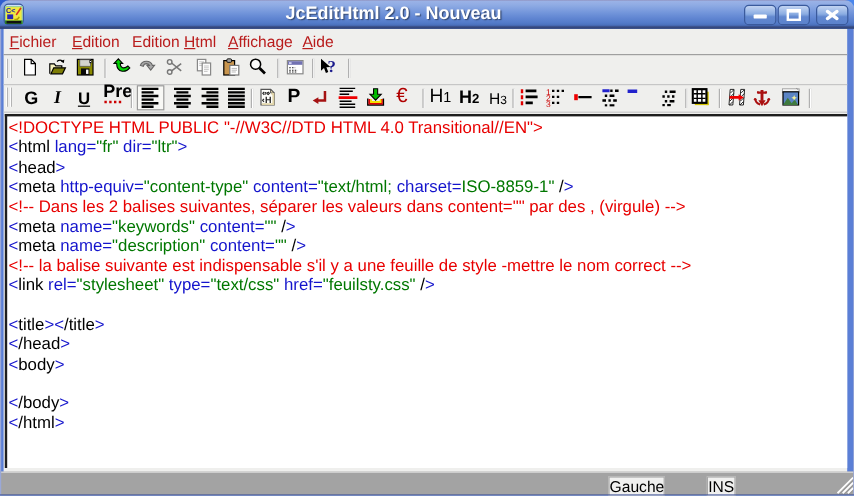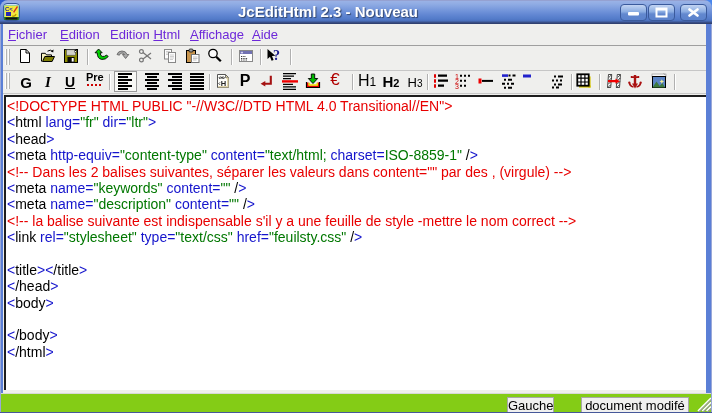--- a/index.html
+++ b/index.html
@@ -10,34 +10,34 @@
 #titlebar{position:absolute;top:0;left:0;right:0;height:24px;
  background:linear-gradient(#9090bc 0px,#9ab2e6 1px,#90ace4 4px,#83a2e0 7px,#7194da 11px,#6186d2 15px,#537bc9 19px,#4a70bc 21px,#3c5490 22px,#2c3a66 24px);
  border-radius:8px 8px 0 0;}
 #title{position:absolute;left:228px;top:3px;width:200px;text-align:center;white-space:nowrap;
  font-size:15px;font-weight:bold;color:#fff;text-shadow:1px 1px 1px #32466e;letter-spacing:0px;}
 .tbtn{position:absolute;top:4px;height:17px;border-radius:4px;
  background:linear-gradient(#c3d4f2 0%,#8bade2 45%,#6288cf 60%,#5b82cc 100%);
  border:1px solid #3a5a9c;box-sizing:border-box;}
 #frame{position:absolute;top:24px;left:0;right:0;bottom:0;background:#5b7fd6;}
 #inner{position:absolute;top:0;left:3px;right:6px;bottom:4px;background:#efefed;}
-#menubar{position:absolute;top:0;left:0;right:0;height:21px;border-bottom:1px solid #9f9f9f;font-size:13px;color:#6d28d9;}
+#menubar{position:absolute;top:0;left:0;right:0;height:21px;border-bottom:1px solid #9f9f9f;font-size:13px;color:#b91c1c;}
 .mi{position:absolute;top:3px;}
 #tb1{position:absolute;top:22px;left:0;right:0;height:24px;border-bottom:1px solid #c6c6c6;}
 #tb2{position:absolute;top:47px;left:0;right:0;height:22px;border-bottom:1px solid #c9c9c9;}
 .ic{position:absolute;width:16px;height:16px;}
 .sep{position:absolute;width:1px;height:16px;background:#b0b0b0;border-right:1px solid #fff;}
 .grip{position:absolute;width:5px;height:16px;background:linear-gradient(90deg,#fdfdfd 0 1px,#b4b4b4 1px 2px,#ededeb 2px 3px,#fdfdfd 3px 4px,#b4b4b4 4px 5px);}
 #editor{position:absolute;top:71px;left:1px;right:0;bottom:19px;background:#fff;
  border-top:2px solid #1e1e1e;border-left:2px solid #1e1e1e;box-sizing:border-box;}
 #code{position:absolute;top:1px;left:1px;font-size:14px;line-height:16.4px;white-space:pre;color:#000;}
 .r{color:#e80000;}.b{color:#1414cc;}.g{color:#007700;}
 .ln{height:16.4px;}
 .tx{position:absolute;color:#000;text-align:center;line-height:17px;}
-#statusbar{position:absolute;bottom:0;left:0;right:0;height:19px;background:#84cc16;border-top:1px solid #d8d8d8;}
+#statusbar{position:absolute;bottom:0;left:0;right:0;height:19px;background:#a3a3a3;border-top:1px solid #d8d8d8;}
 .sp{position:absolute;top:3px;height:15px;border:1px solid #a8a8a8;font-size:13px;line-height:15px;text-align:center;background:#f0f0ef;}
 </style>
 </head>
 <body>
 <div id="win">
 <div id="frame">
 <div id="inner">
   <div id="menubar">
     <span class="mi" style="left:5px"><u>F</u>ichier</span>
     <span class="mi" style="left:57px"><u>E</u>dition</span>
@@ -104,21 +104,21 @@
             <path d="M1.5 1 L1.5 11 L4 8.7 L5.6 12.8 L7.6 11.9 L6 8 L9.3 7.8 Z" fill="#000"></path>
             <text x="7" y="12" font-size="14" font-weight="bold" fill="#1a1a8c" font-family="Liberation Serif, serif">?</text>
           </svg>
     <div class="sep" style="left:287px;top:3px"></div>
   </div>
   <div id="tb2">
     <div class="grip" style="left:2px;top:2px"></div>
     <div class="tx" style="left:15px;top:3px;width:16px;font-size:15px;font-weight:bold">G</div>
     <div class="tx" style="left:37px;top:3px;width:16px;font-size:15px;font-weight:bold;font-style:italic;font-family:'Liberation Serif',serif">I</div>
     <div class="tx" style="left:59px;top:3px;width:16px;font-size:14px;font-weight:bold;text-decoration:underline">U</div>
-    <div class="tx" style="left:83px;top:1px;width:16px;font-size:11px;line-height:10px;font-weight:bold">Pre</div>
+    <div class="tx" style="left:83px;top:1px;width:16px;font-size:15px;line-height:10px;font-weight:bold">Pre</div>
     <div style="position:absolute;left:84px;top:13px;width:14px;border-top:2px dotted #cc0000"></div>
     <div class="sep" style="left:106px;top:3px"></div>
     <div style="position:absolute;left:111px;top:0px;width:23px;height:21px;background:#f8f8f5;border:1px solid #9a9a9a;box-sizing:border-box"></div>
     <svg class="ic" style="left:114px;top:2px;height:18px" viewBox="0 0 16 18">
             <path d="M1 1h14M1 4h10M1 7h14M1 10h10M1 13h14M1 16h10" stroke="#000" stroke-width="2"></path>
           </svg>
     <svg class="ic" style="left:141px;top:2px;height:18px" viewBox="0 0 16 18">
             <path d="M1 1h14M3 4h10M1 7h14M3 10h10M1 13h14M3 16h10" stroke="#000" stroke-width="2"></path>
           </svg>
     <svg class="ic" style="left:164px;top:2px;height:18px" viewBox="0 0 16 18">
@@ -216,33 +216,32 @@
           </svg>
     <div class="sep" style="left:671px;top:3px"></div>
   </div>
   <div id="editor">
     <div id="code"><div class="ln"><span class="r">&lt;!DOCTYPE HTML PUBLIC "-//W3C//DTD HTML 4.0 Transitional//EN"&gt;</span></div><div class="ln"><span class="b">&lt;</span>html <span class="b">lang=</span><span class="g">"fr"</span> <span class="b">dir=</span><span class="g">"ltr"</span><span class="b">&gt;</span></div><div class="ln"><span class="b">&lt;</span>head<span class="b">&gt;</span></div><div class="ln"><span class="b">&lt;</span>meta <span class="b">http-equiv=</span><span class="g">"content-type"</span> <span class="b">content=</span><span class="g">"text/html;</span><span class="b"> charset=</span><span class="g">ISO-8859-1"</span> /<span class="b">&gt;</span></div><div class="ln"><span class="r">&lt;!-- Dans les 2 balises suivantes, séparer les valeurs dans content="" par des , (virgule) --&gt;</span></div><div class="ln"><span class="b">&lt;</span>meta <span class="b">name=</span><span class="g">"keywords"</span> <span class="b">content=</span><span class="g">""</span> /<span class="b">&gt;</span></div><div class="ln"><span class="b">&lt;</span>meta <span class="b">name=</span><span class="g">"description"</span> <span class="b">content=</span><span class="g">""</span> /<span class="b">&gt;</span></div><div class="ln"><span class="r">&lt;!-- la balise suivante est indispensable s'il y a une feuille de style -mettre le nom correct --&gt;</span></div><div class="ln"><span class="b">&lt;</span>link <span class="b">rel=</span><span class="g">"stylesheet"</span> <span class="b">type=</span><span class="g">"text/css"</span> <span class="b">href=</span><span class="g">"feuilsty.css"</span> /<span class="b">&gt;</span></div><div class="ln"> </div><div class="ln"><span class="b">&lt;</span>title<span class="b">&gt;</span><span class="b">&lt;</span>/title<span class="b">&gt;</span></div><div class="ln"><span class="b">&lt;</span>/head<span class="b">&gt;</span></div><div class="ln"><span class="b">&lt;</span>body<span class="b">&gt;</span></div><div class="ln"> </div><div class="ln"><span class="b">&lt;</span>/body<span class="b">&gt;</span></div><div class="ln"><span class="b">&lt;</span>/html<span class="b">&gt;</span></div></div>
         </div>
   </div>
   <div id="statusbar">
     <div class="sp" style="left:507px;width:45px">Gauche</div>
     <div class="sp" style="left:589px;width:22px">INS</div>
-    <div class="sp" style="left:581px;width:106px">document modifé</div>
     <svg style="position:absolute;right:0px;bottom:1px;width:16px;height:16px" viewBox="0 0 16 16">
           <path d="M15 2L2 15M15 6.3L6.3 15M15 10.6L10.6 15" stroke="#fdfdfd" stroke-width="1.7"></path>
           <path d="M16 3L3 16M16 7.3L7.3 16M16 11.6L11.6 16" stroke="#9a9a9a" stroke-width="1.1"></path>
         </svg>
   </div>
 </div>
 </div>
 <div style="position:absolute;left:0;top:24px;width:1px;bottom:0;background:#9aa8d8"></div>
 <div style="position:absolute;right:0;top:24px;width:1px;bottom:0;background:#9aa8d8"></div>
 <div style="position:absolute;left:0;bottom:0;width:100%;height:1px;background:#46589a"></div>
 <div id="titlebar">
-  <div id="title">JcEditHtml 2.3 - Nouveau</div>
+  <div id="title">JcEditHtml 2.0 - Nouveau</div>
   <div class="tbtn" style="left:3px;top:3px;width:17px;height:18px;background:linear-gradient(#d5e2f8,#9ab7e8 60%,#86a8e0)">
     <svg width="15" height="15" style="position:absolute;left:0px;top:1px" viewBox="0 0 15 15">
       <rect x="0.5" y="0.5" width="14" height="14" fill="#f2ea3c" stroke="#9ad49a"></rect>
       <rect x="0" y="12" width="15" height="3" fill="#2a7a2a"></rect>
       <rect x="1.5" y="12.5" width="12" height="2" fill="#111"></rect>
       <text x="1" y="6" font-size="6" font-weight="bold" fill="#2020a0" font-family="Liberation Sans">C&lt;</text>
       <rect x="2" y="7" width="5" height="4" fill="#2828b0"></rect>
       <path d="M13 1 L9 7 L10 8 L14 2 Z" fill="#d83020"></path>
       <path d="M9 7 l1 1 l-1.6 .8 z" fill="#f0c090"></path>
       <path d="M12 9 q-1 3 -4 2" fill="none" stroke="#b8a000" stroke-width="1.3"></path>

